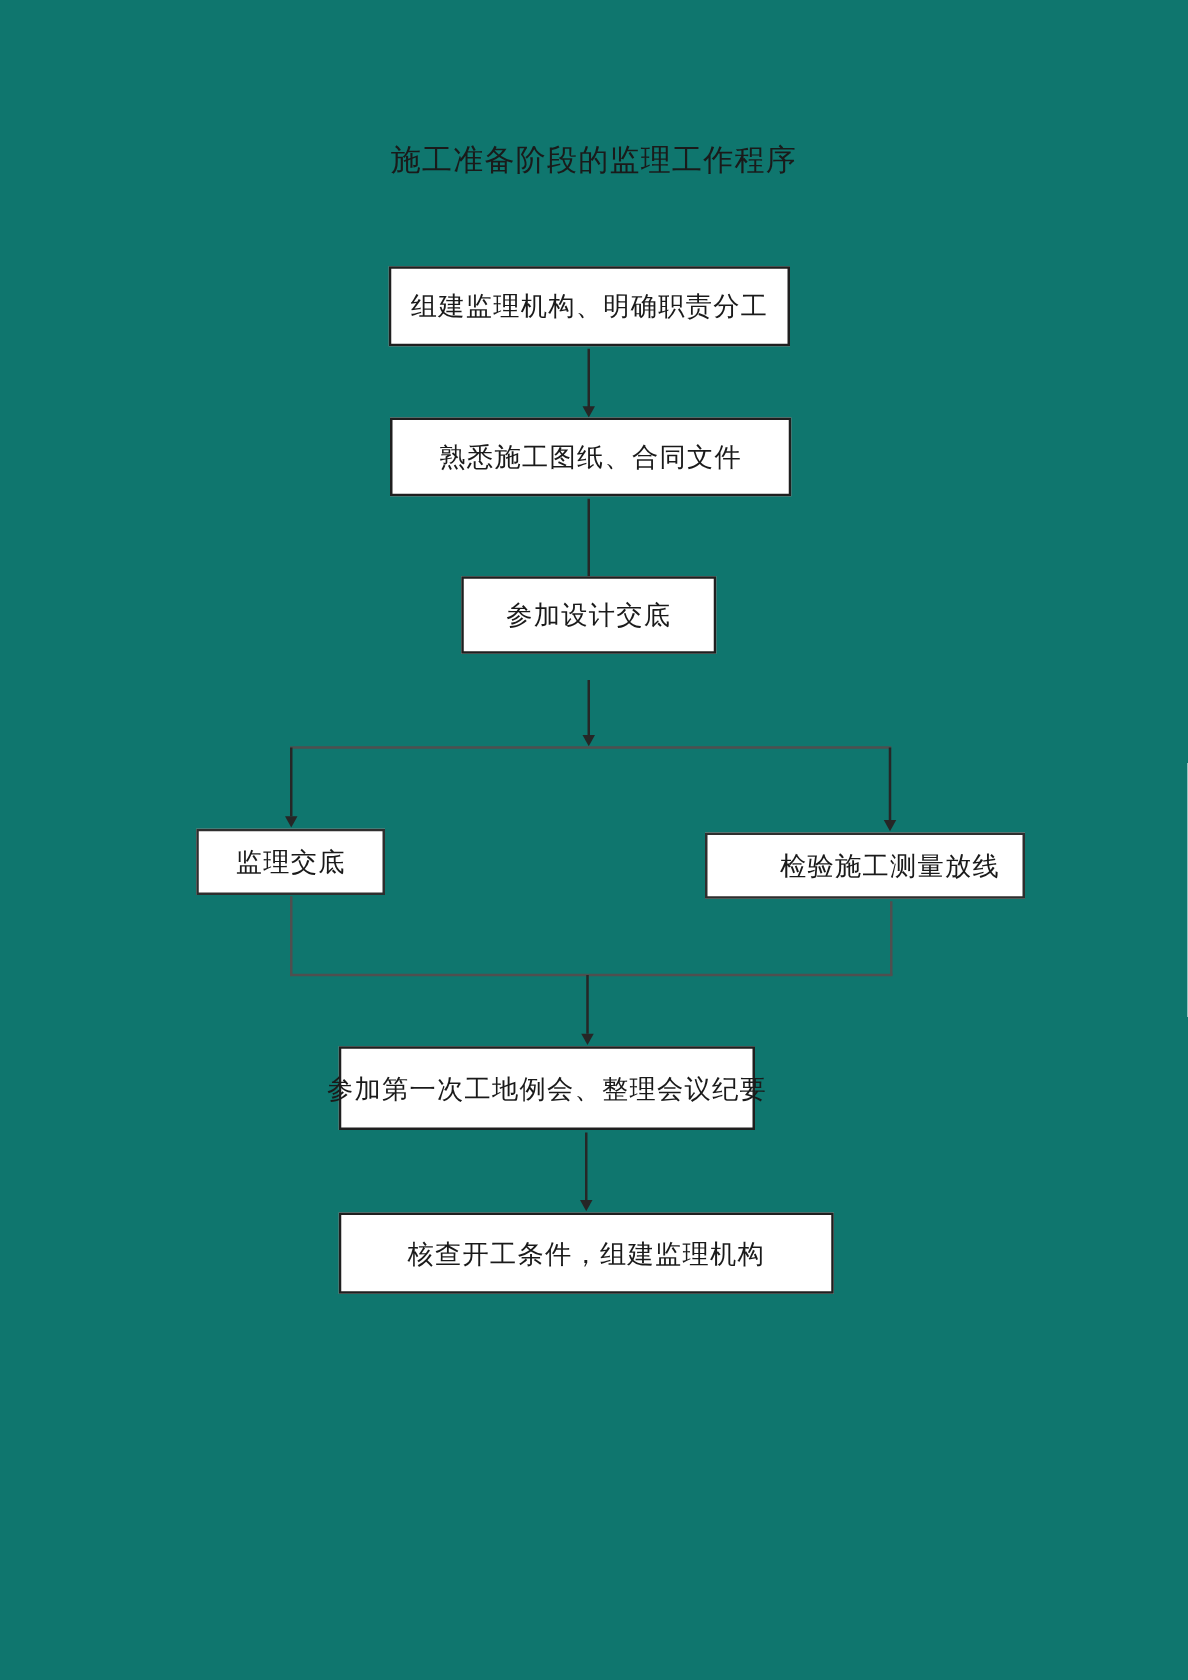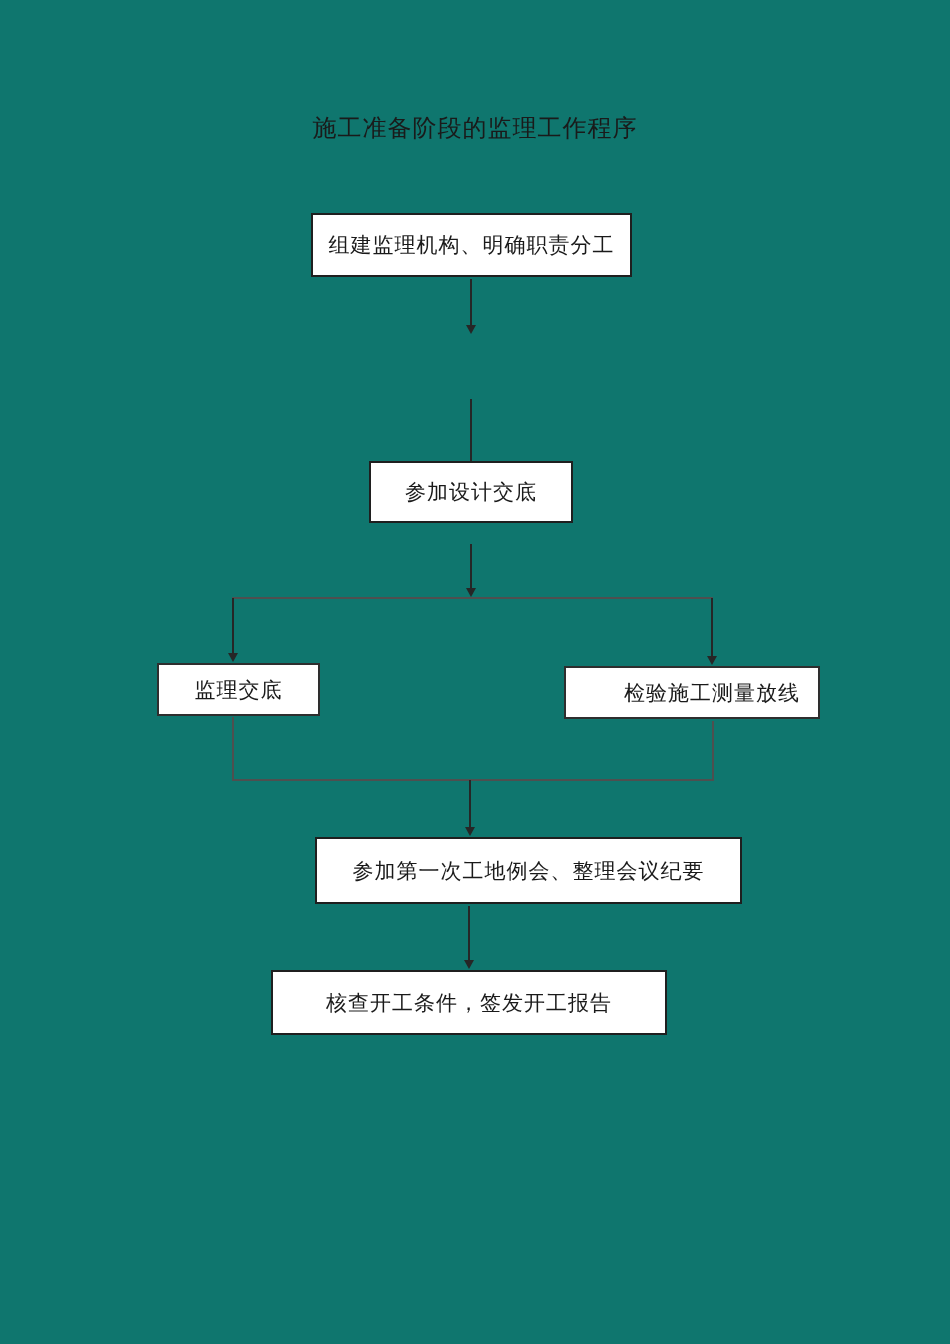--- a/index.html
+++ b/index.html
@@ -37,23 +37,23 @@
     justify-content: center;
     font-size: 21px;
     letter-spacing: 1px;
     text-align: center;
     white-space: nowrap;
     z-index: 2;
   }
   .node-1 { left: 311px; top: 213px; width: 321px; height: 64px; text-align: center; }
   .node-2 { left: 312px; top: 334px; width: 321px; height: 63px; border-width: 2.5px; }
   .node-3 { left: 369px; top: 461px; width: 204px; height: 62px; }
-  .node-4 { left: 157px; top: 663px; width: 163px; height: 53px; border-color: #2e2e2e; font-family: Liberation Mono, monospace; }
+  .node-4 { left: 157px; top: 663px; width: 151px; height: 53px; border-color: #2e2e2e; font-family: Liberation Mono, monospace; }
   .node-5 { left: 564px; top: 666px; width: 256px; height: 53px; border-color: #2e2e2e; padding-left: 40px; }
-  .node-6 { left: 271px; top: 837px; width: 427px; height: 67px; margin-left: 44px; }
+  .node-6 { left: 271px; top: 837px; width: 333px; height: 67px; }
   .node-7 { left: 271px; top: 970px; width: 396px; height: 65px; }
   .connector-layer {
     position: absolute;
     left: 0;
     top: 0;
     width: 950px;
     height: 1344px;
     z-index: 1;
   }
 </style>
@@ -90,34 +90,37 @@
     <polygon points="465,827 475,827 470,836" fill="#262626"></polygon>
 
     <line x1="469" y1="906" x2="469" y2="960" stroke="#262626" stroke-width="2"></line>
     <polygon points="464,960 474,960 469,969" fill="#262626"></polygon>
   </svg>
 
   <div class="flow-node node-1">
     <span>组建监理机构、明确职责分工</span>
   </div>
 
+  <div class="flow-node node-2">
+    <span>熟悉施工图纸、合同文件</span>
+  </div>
 
   <div class="flow-node node-3">
     <span>参加设计交底</span>
   </div>
 
   <div class="flow-node node-4">
     <span>监理交底</span>
   </div>
 
   <div class="flow-node node-5">
     <span>检验施工测量放线</span>
   </div>
 
   <div class="flow-node node-6">
     <span>参加第一次工地例会、整理会议纪要</span>
   </div>
 
   <div class="flow-node node-7">
-    <span>核查开工条件，签发开工报告</span>
+    <span>核查开工条件，组建监理机构</span>
   </div>
 
 </div>
 
 </body></html>

